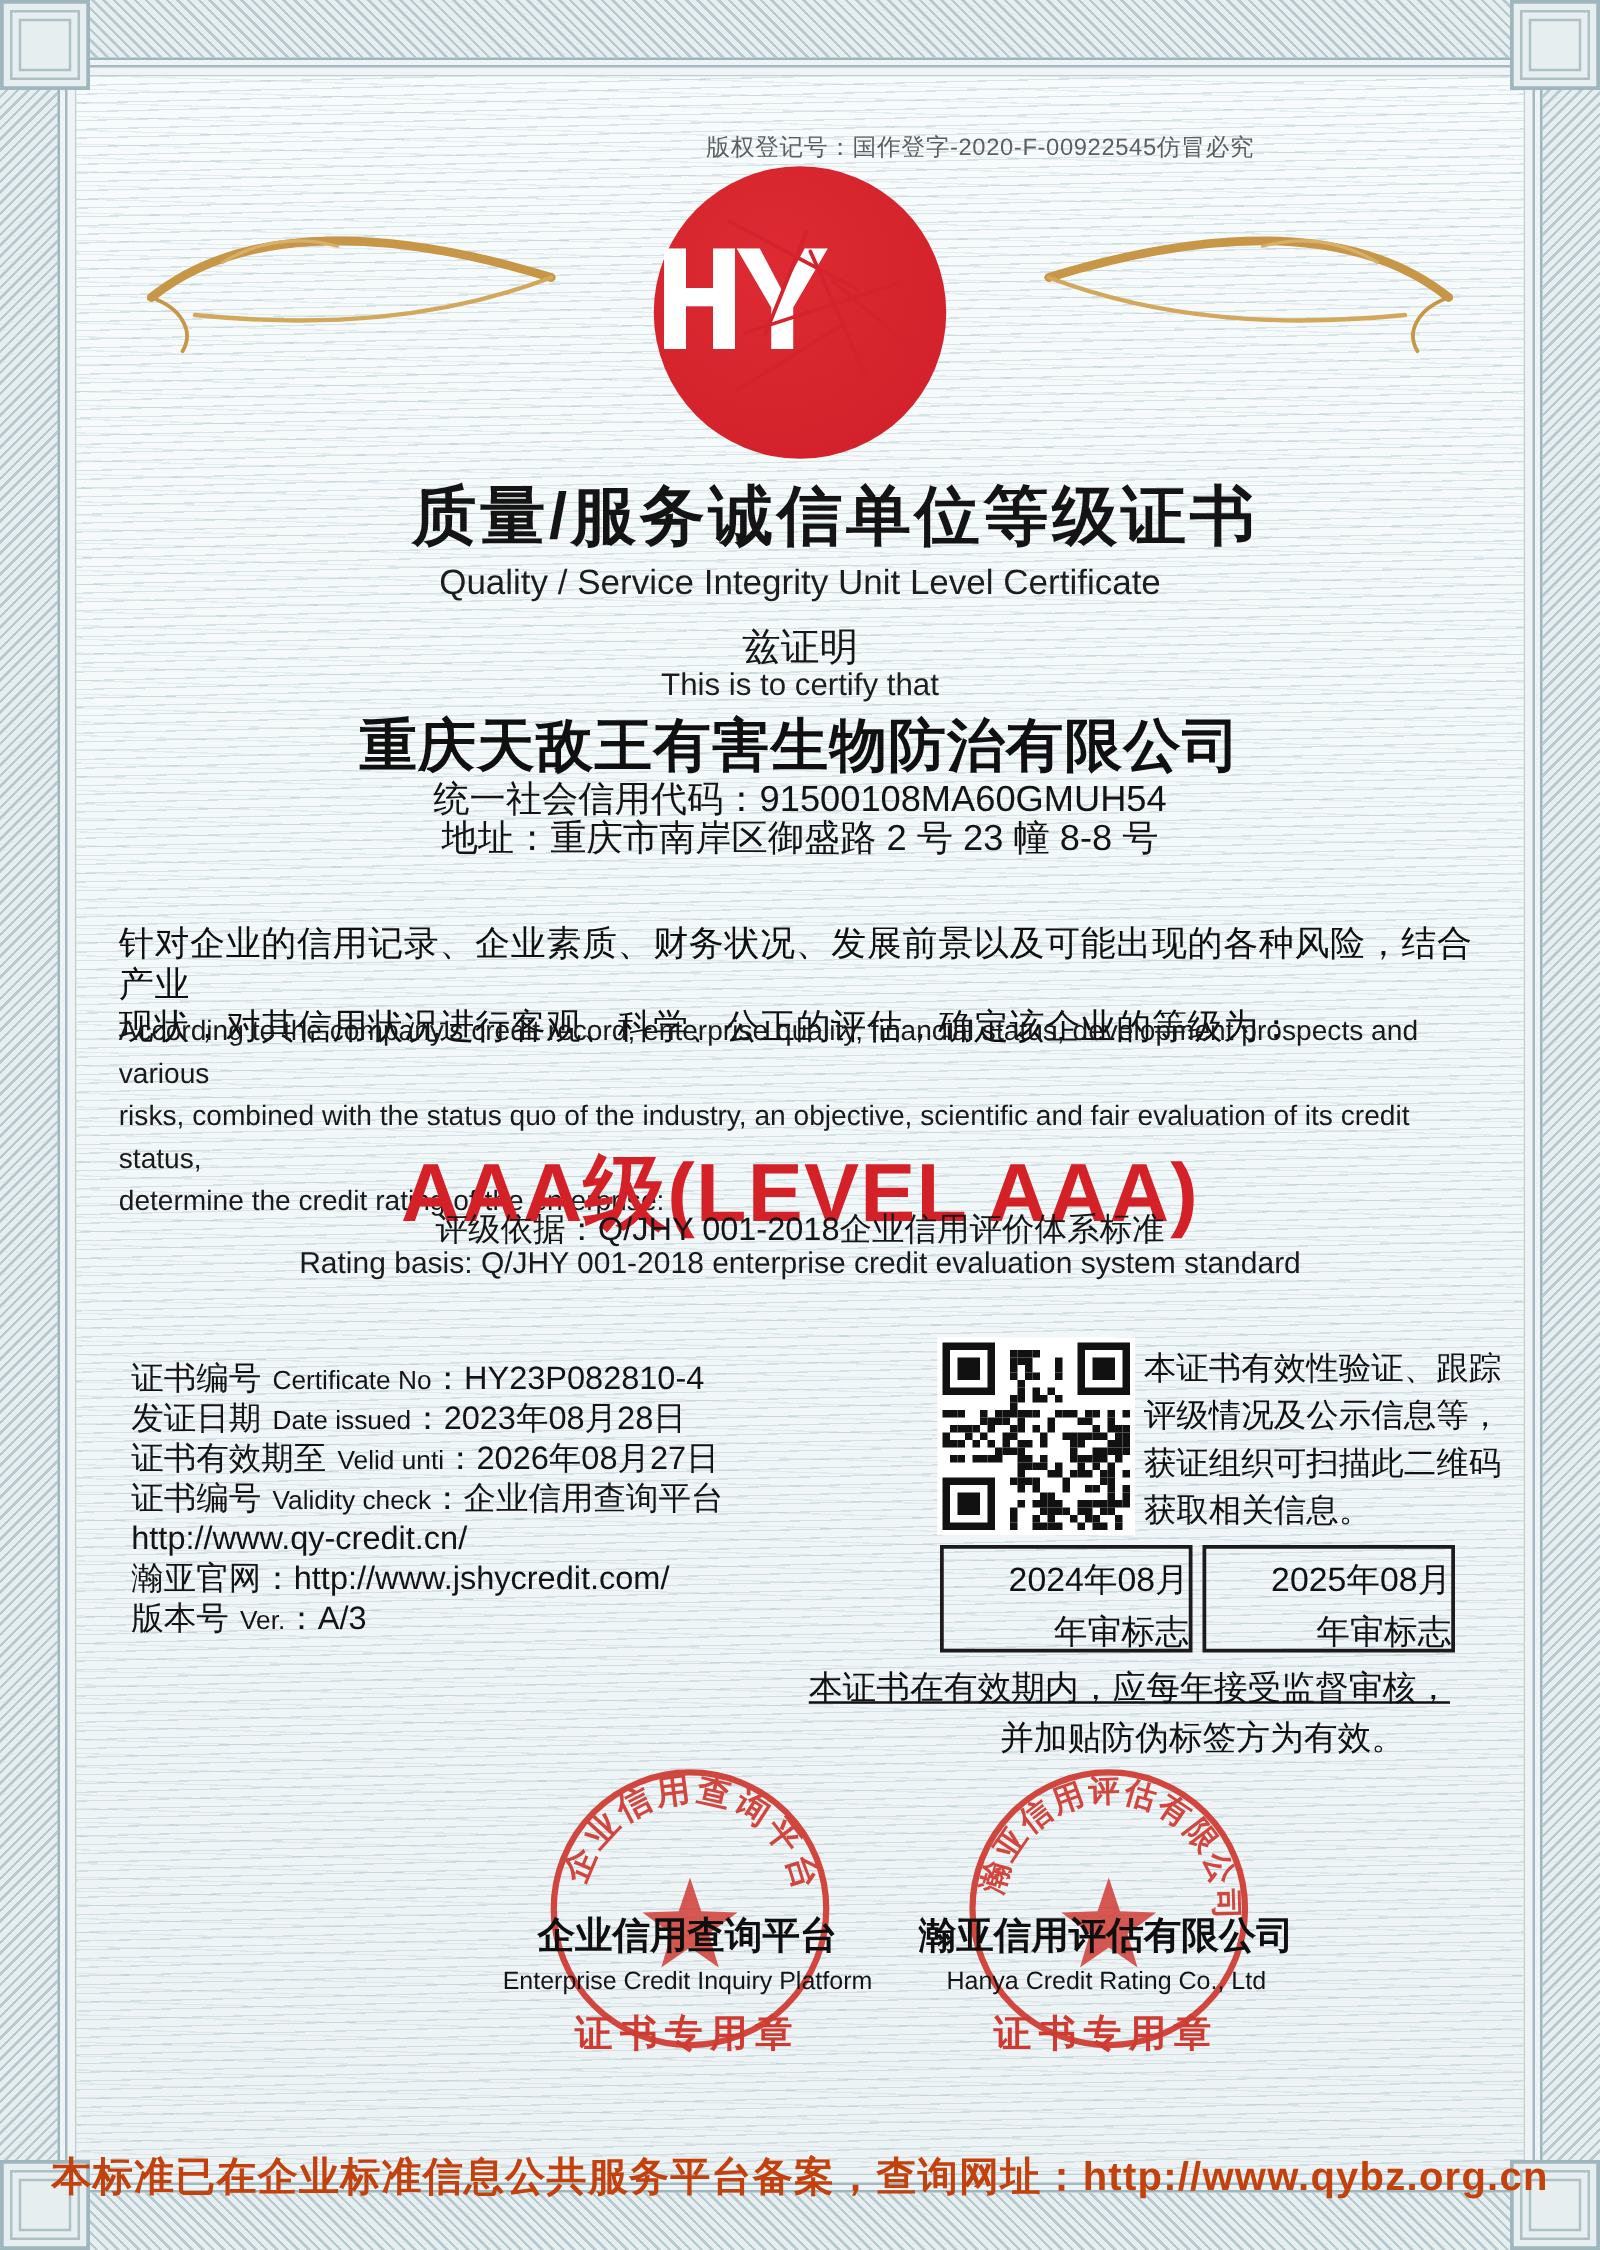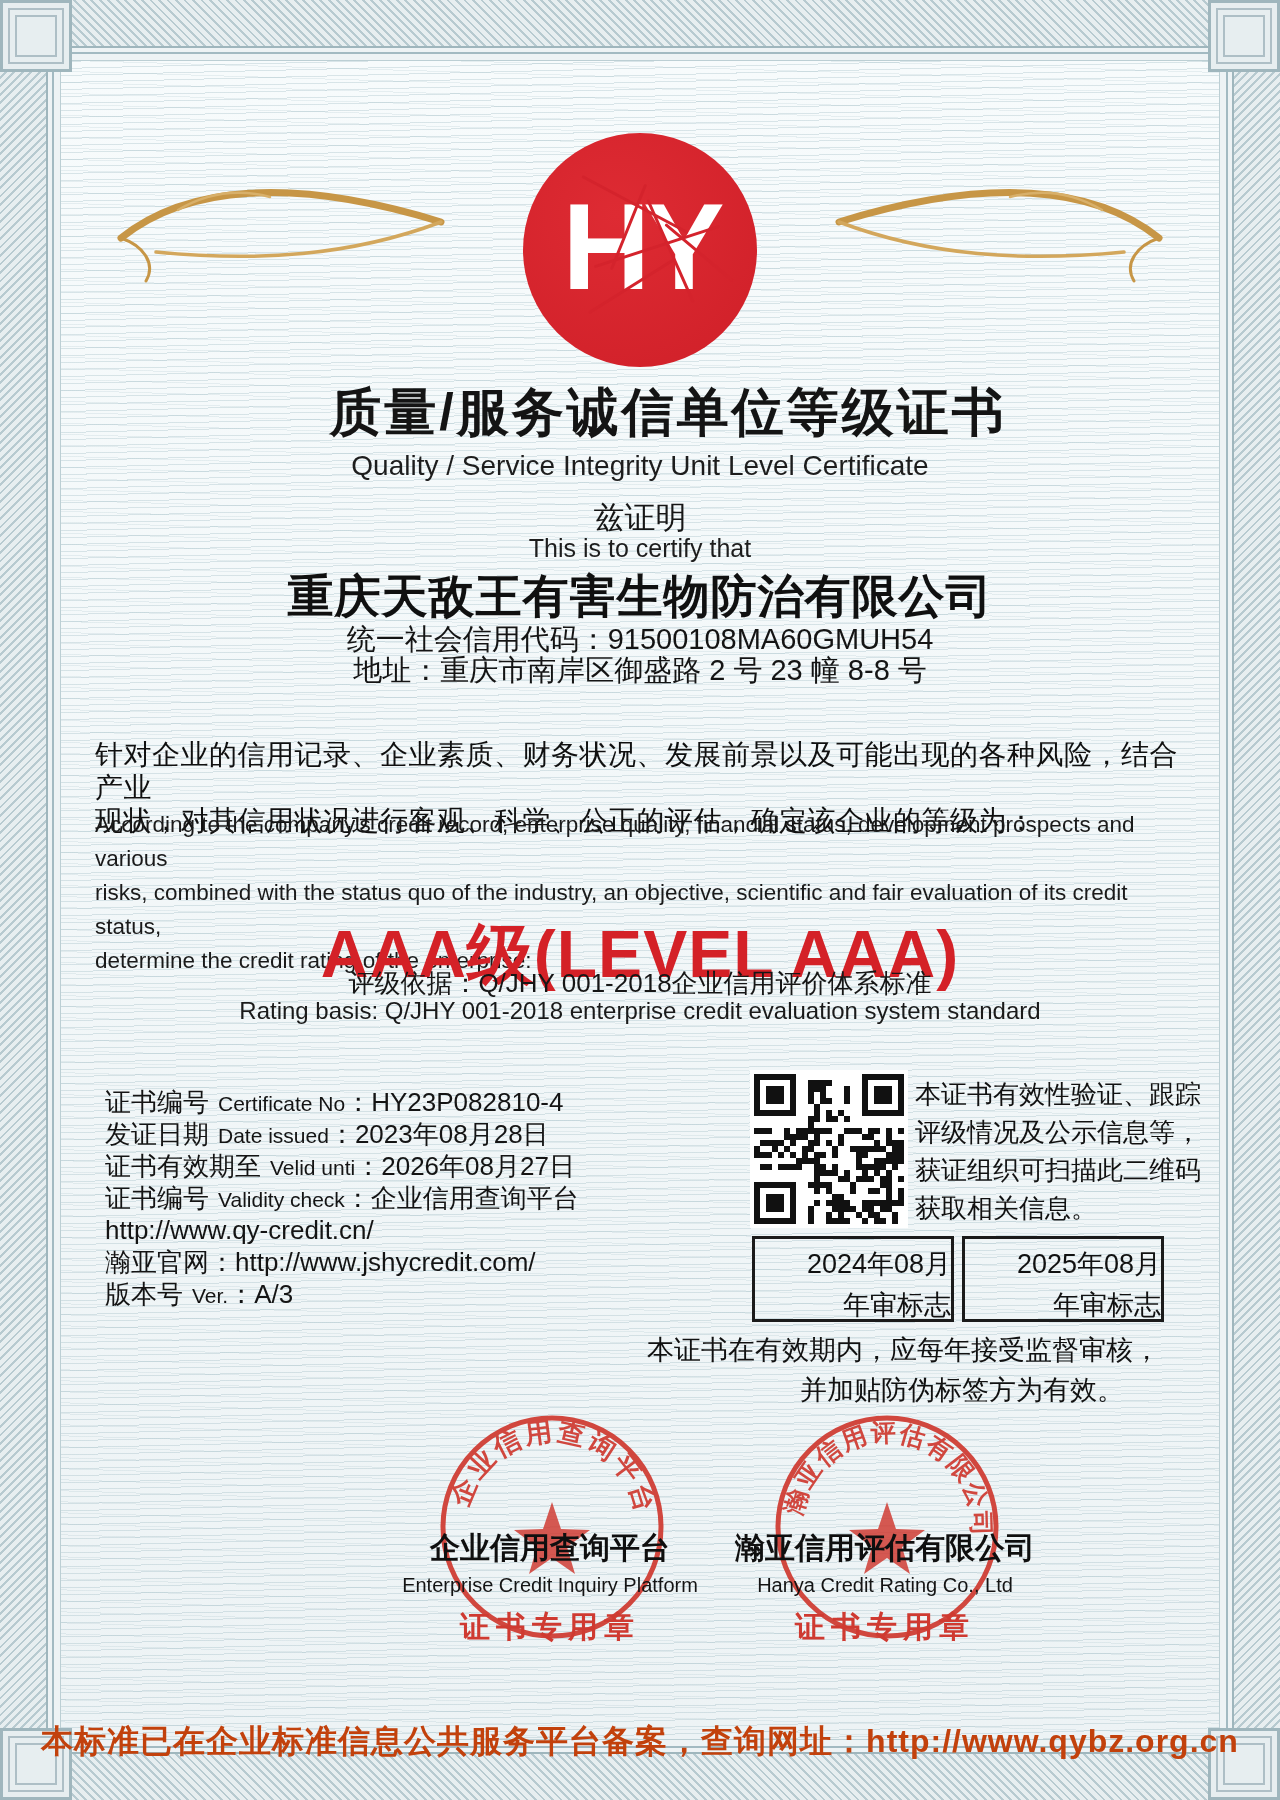--- a/index.html
+++ b/index.html
@@ -21,21 +21,21 @@
      repeating-linear-gradient(178.6deg, rgba(135,170,180,.28) 0 1px, rgba(135,170,180,0) 1px 7px),
      repeating-linear-gradient(181.7deg, rgba(135,170,180,.16) 0 1px, rgba(135,170,180,0) 1px 11px),
      linear-gradient(180deg,#f7fbfc,#edf3f5);}
 
   .abs{position:absolute;z-index:5;}
   .ctr{left:0;width:1280px;text-align:center;}
 
   .copyright{top:105px;left:565px;font-size:19px;color:#5c5e60;letter-spacing:.5px;}
 
   .logo{top:133px;left:523px;width:234px;height:234px;border-radius:50%;background:radial-gradient(circle at 40% 35%,#de2b33,#cf1f28);}
-  .logo-hy{position:absolute;inset:0;text-align:center;line-height:228px;font-family:Liberation Sans, sans-serif;
+  .logo-hy{position:absolute;inset:0;text-align:left;line-height:228px;font-family:Liberation Mono, monospace;
     font-weight:bold;font-size:122px;color:#ffffff;letter-spacing:-7px;}
   .crack{position:absolute;background:#d4232c;border-radius:2px;}
 
   .flourish{top:168px;width:330px;height:120px;}
   .fl-left{left:116px;}
   .fl-right{left:834px;transform:scaleX(-1);}
 
   .title{top:378px;font-size:52px;font-weight:bold;color:#141414;letter-spacing:3px;margin-left:28px;}
   .subtitle{top:450px;font-size:28px;color:#1d1d1d;}
   .certify-cn{top:497px;font-size:31px;color:#161616;}
@@ -57,21 +57,21 @@
   .d-en{font-size:21px;margin-left:9px;}
   .d-val{font-size:26px;}
 
   .qr{top:1070px;left:750px;width:158px;height:158px;background:#ffffff;}
   .qr-note{top:1075px;left:915px;width:305px;font-size:26px;line-height:38px;color:#111111;}
 
   .abox{top:1236px;width:196px;height:80px;border:3px solid #1b1b1b;text-align:right;font-size:27px;color:#111111;}
   .abox1{left:752px;} .abox2{left:962px;}
   .abox div:first-child{margin-top:7px;} .abox div:last-child{margin-top:5px;}
 
-  .note1{top:1332px;left:647px;font-size:27px;color:#111111;}
+  .note1{top:1332px;left:647px;font-size:27px;color:#111111;text-decoration:underline;}
   .note2{top:1372px;left:800px;font-size:27px;color:#111111;text-align:right;}
 
   .seal{top:1412px;width:230px;height:230px;opacity:.93;z-index:5;}
   .seal-left{left:437px;} .seal-right{left:772px;}
   .orgcol{top:1528px;width:340px;text-align:center;z-index:6;}
   .org-left{left:380px;} .org-right{left:715px;}
   .org-cn{font-size:30px;font-weight:bold;color:#0f0f0f;}
   .org-en{font-size:20px;color:#141414;margin-top:5px;}
   .org-stamp{font-size:30px;font-weight:bold;color:#cf3a31;letter-spacing:6px;margin-top:10px;}
 
@@ -87,20 +87,21 @@
   <div class="band band-bottom"></div>
   <div class="band band-left"></div>
   <div class="band band-right"></div>
   <div class="corner c-tl"></div>
   <div class="corner c-tr"></div>
   <div class="corner c-bl"></div>
   <div class="corner c-br"></div>
   <div class="frame1"></div>
   <div class="frame2"></div>
 
+  <div class="abs copyright">版权登记号：国作登字-2020-F-00922545仿冒必究</div>
 
   <svg class="abs flourish fl-left" viewBox="0 0 330 120">
     <path d="M5,70 C70,18 175,8 325,54" fill="none" stroke="#c79646" stroke-width="7" stroke-linecap="round"></path>
     <path d="M325,54 C235,88 140,94 40,84" fill="none" stroke="#d3a75c" stroke-width="3.5" stroke-linecap="round"></path>
     <path d="M5,70 C28,78 40,96 30,113" fill="none" stroke="#c79646" stroke-width="3" stroke-linecap="round"></path>
     <path d="M62,42 C92,24 124,21 154,29" fill="none" stroke="#d8b06a" stroke-width="2.5" stroke-linecap="round"></path>
   </svg>
   <svg class="abs flourish fl-right" viewBox="0 0 330 120">
     <path d="M5,70 C70,18 175,8 325,54" fill="none" stroke="#c79646" stroke-width="7" stroke-linecap="round"></path>
     <path d="M325,54 C235,88 140,94 40,84" fill="none" stroke="#d3a75c" stroke-width="3.5" stroke-linecap="round"></path>

